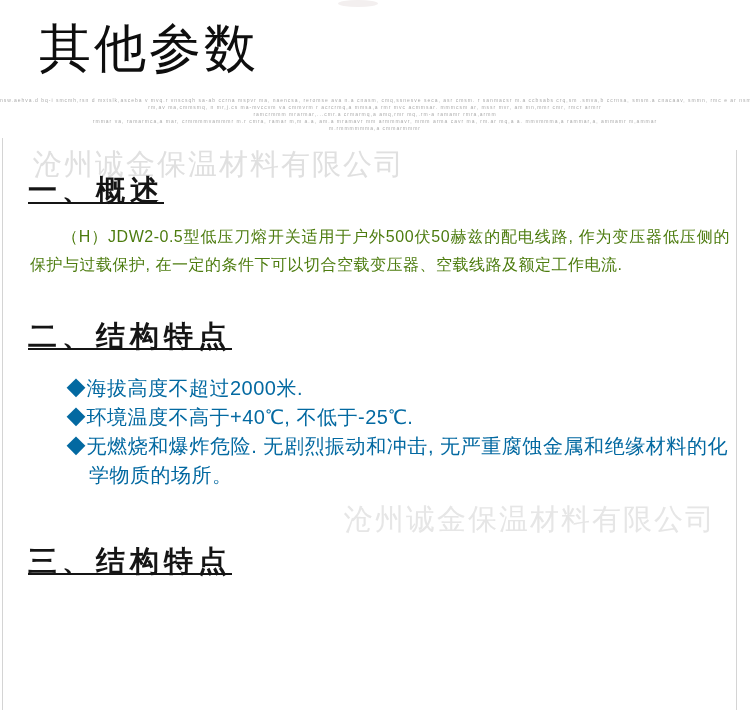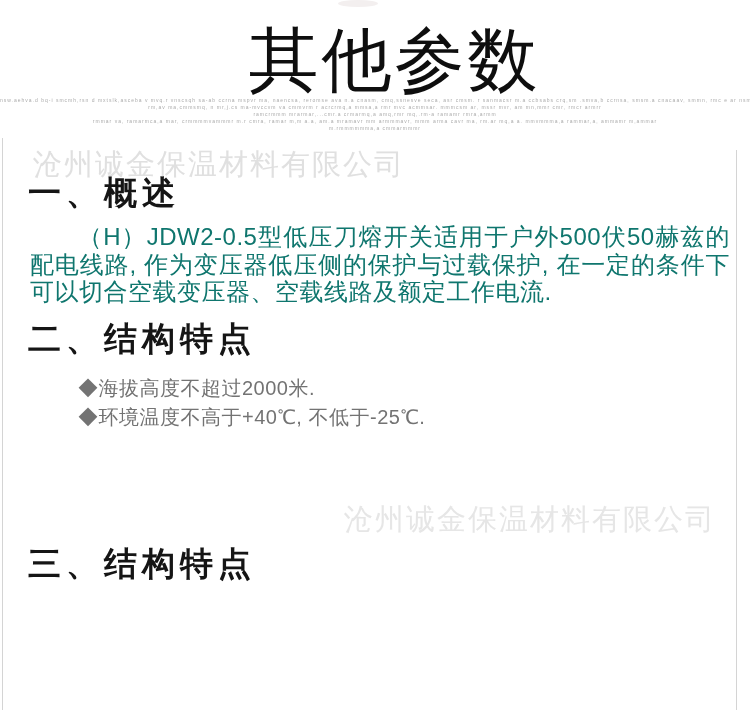--- a/index.html
+++ b/index.html
@@ -7,22 +7,21 @@
   body {
     width: 750px; height: 710px;
     font-family: "Liberation Sans", sans-serif;
     position: relative; overflow: hidden;
     color: #232323;
   }
   .page { position: absolute; inset: 0; background: #fff; }
 
   .page-title {
     position: absolute; top: 14px; left: 0; width: 100%;
-    text-align: center;
-    font-size: 70px; font-weight: 500; color: #0e0e0e;
+    font-size: 52px; font-weight: 500; color: #0e0e0e;
     letter-spacing: 3px;
     padding-left: 39px;
   }
 
   .microtext {
     position: absolute; top: 97px; left: 0; width: 100%;
     text-align: center;
     font-size: 5px; line-height: 7px;
     color: #ababab; letter-spacing: 1px;
     white-space: nowrap;
@@ -32,41 +31,41 @@
     position: absolute;
     font-size: 29px; font-weight: 400;
     color: #e0e0e0; letter-spacing: 2px;
     white-space: nowrap; pointer-events: none;
   }
   .watermark.wm-top { top: 145px; left: 33px; }
   .watermark.wm-mid { top: 500px; left: 344px; color: #e6e6e6; }
 
   .sec-heading {
     position: absolute; left: 28px;
-    font-size: 33px; font-weight: 700; color: #151515;
-    letter-spacing: 5px; white-space: nowrap;
+    font-size: 29px; font-weight: 700; color: #151515;
+    letter-spacing: 5px; white-space: nowrap; text-decoration: underline;
   }
   .sec-heading.h-1 { top: 171px; }
   .sec-heading.h-2 { top: 317px; }
   .sec-heading.h-3 { top: 542px; text-align: center; }
 
   .para {
     position: absolute; left: 30px; width: 700px;
-    font-size: 24px; line-height: 27.5px;
+    font-size: 16px; line-height: 27.5px;
     text-align: justify; text-indent: 2em;
-    color: #0f766e; letter-spacing: 0.5px;
+    color: #4d7c0f; letter-spacing: 0.5px;
   }
   .para.p-1 { top: 223px; }
   .para.p-3 { top: 594px; }
 
   .bullet-list {
-    position: absolute; left: 78px; top: 374px; width: 662px;
+    position: absolute; left: 66px; top: 374px; width: 662px;
     list-style: none;
     font-size: 20px; line-height: 29px;
-    color: #737373; letter-spacing: 0.5px;
+    color: #0369a1; letter-spacing: 0.5px;
     text-align: justify;
   }
   .bullet-list li { padding-left: 23px; text-indent: -23px; }
 
   .edge-line { position: absolute; width: 1px; background: #d4d4d4; }
   .edge-line.left-line  { left: 2px;  top: 138px; height: 572px; }
   .edge-line.right-line { left: 736px; top: 150px; height: 560px; }
 
   .top-blob {
     position: absolute; top: 0; left: 338px;
@@ -94,20 +93,21 @@
   <div class="watermark wm-top">沧州诚金保温材料有限公司</div>
   <div class="watermark wm-mid">沧州诚金保温材料有限公司</div>
 
   <h2 class="sec-heading h-1">一、概述</h2>
   <p class="para p-1">（H）JDW2-0.5型低压刀熔开关适用于户外500伏50赫兹的配电线路, 作为变压器低压侧的保护与过载保护, 在一定的条件下可以切合空载变压器、空载线路及额定工作电流.</p>
 
   <h2 class="sec-heading h-2">二、结构特点</h2>
   <ul class="bullet-list">
     <li>◆海拔高度不超过2000米.</li>
     <li>◆环境温度不高于+40℃, 不低于-25℃.</li>
+    <li>◆无燃烧和爆炸危险. 无剧烈振动和冲击, 无严重腐蚀金属和绝缘材料的化学物质的场所。</li>
   </ul>
 
   <h2 class="sec-heading h-3">三、结构特点</h2>
 
   <div class="edge-line left-line"></div>
   <div class="edge-line right-line"></div>
 
 </div>
 
 </body></html>

